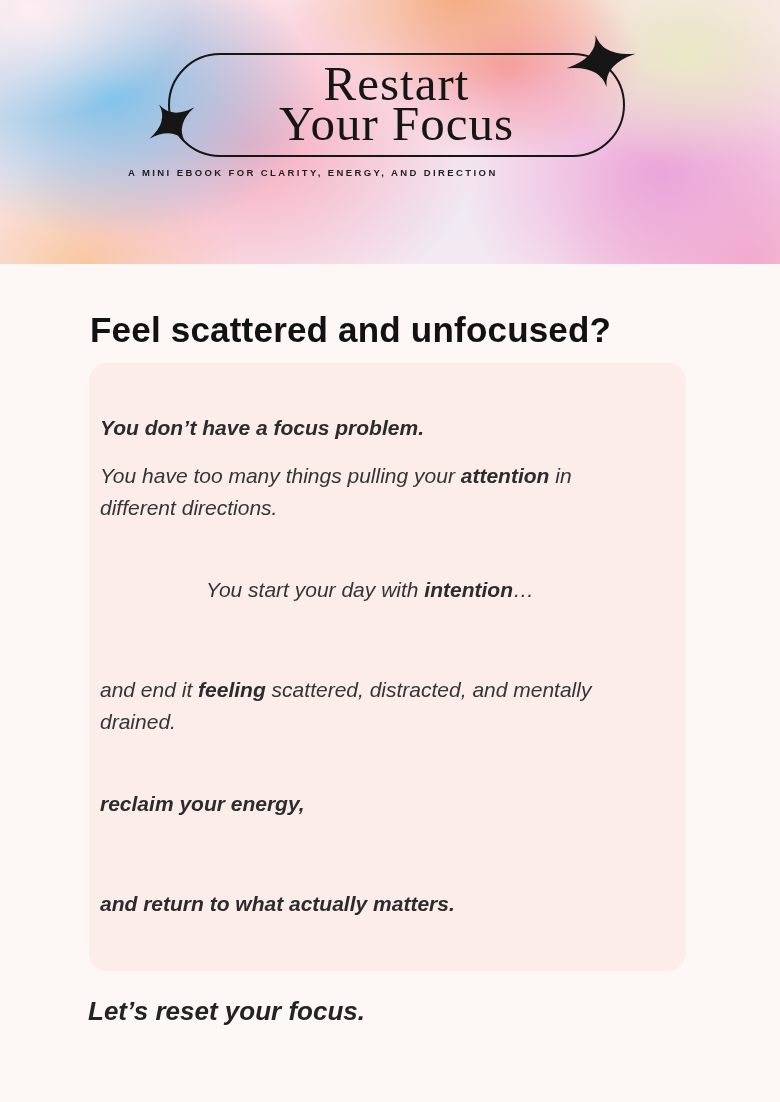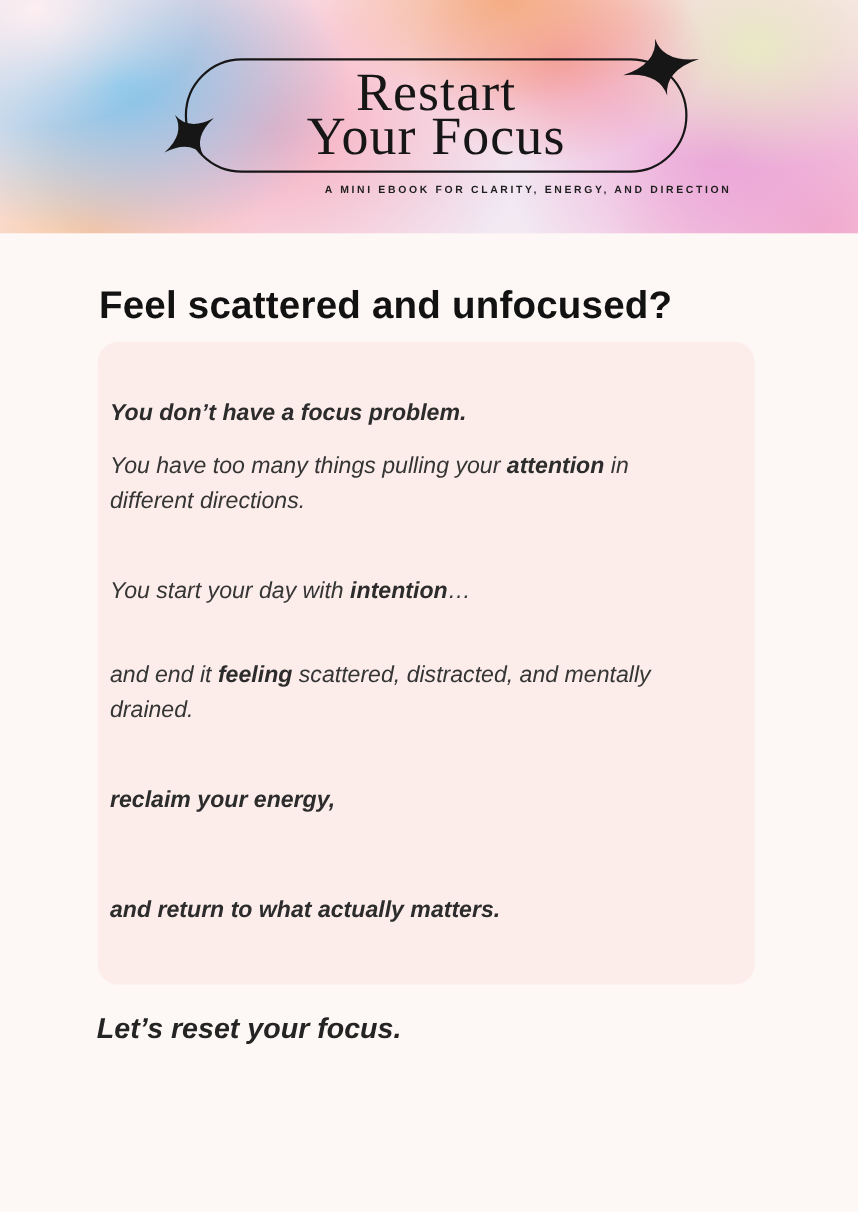--- a/index.html
+++ b/index.html
@@ -4,21 +4,21 @@
 <style>
   * { margin:0; padding:0; box-sizing:border-box; }
   html,body { background:#e9e9e9; }
   .page {
     position:relative; width:780px; height:1102px; margin:0 auto;
     background:var(--page_bg,#fdf7f5); overflow:hidden;
     font-family:"Liberation Sans", sans-serif;
   }
   
   .hero {
-    position:relative; width:780px; height:212px;
+    position:relative; width:780px; height:264px;
     background:
       radial-gradient(170px 120px at 4% 4%, #fdeef1 0%, rgba(253,238,241,0) 90%),
       radial-gradient(230px 130px at 59% 0%, var(--g_orange,#f4ad83) 0%, rgba(244,173,131,0) 75%),
       radial-gradient(290px 200px at 14% 36%, var(--g_blue,#7fc3e9) 0%, rgba(127,195,233,0) 72%),
       radial-gradient(310px 230px at 32% 55%, var(--g_pink,#f7adc0) 0%, rgba(247,173,192,0) 75%),
       radial-gradient(210px 150px at 11% 100%, var(--g_peach,#f8c8a1) 0%, rgba(248,200,161,0) 75%),
       radial-gradient(180px 130px at 65% 24%, var(--g_salmon,#f399a6) 0%, rgba(243,153,166,0) 75%),
       radial-gradient(200px 150px at 88% 20%, var(--g_yellowgreen,#e9e9c5) 0%, rgba(233,233,197,0) 75%),
       radial-gradient(270px 230px at 85% 66%, var(--g_orchid,#eaa5d9) 0%, rgba(234,165,217,0) 75%),
       radial-gradient(250px 200px at 96% 98%, var(--g_rose,#f5aec8) 0%, rgba(245,174,200,0) 78%),
@@ -30,21 +30,21 @@
     border:2px solid var(--ink,#161616); border-radius:60px;
     text-align:center;
   }
   .title {
     font-family:"Liberation Serif", serif; font-weight:400;
     font-size:49px; line-height:40px; padding-top:9px;
     color:var(--ink,#161616); letter-spacing:1px;
   }
   .subtitle {
     position:absolute; left:128px; top:167px; width:537px;
-    text-align:right; font-size:9.5px; font-weight:700;
+    text-align:left; font-size:9.5px; font-weight:700;
     letter-spacing:2.4px; color:#1f1f1f; white-space:nowrap;
   }
   .sparkle { position:absolute; }
   .sparkle svg { display:block; width:100%; height:100%; }
   .sparkle-left  { left:144px; top:100px; width:56px; height:46px; transform:rotate(-35deg); }
   .sparkle-right { left:565px; top:34px;  width:72px; height:54px; transform:rotate(-12deg); }
   
   .content { padding:21px 90px 0 90px; }
   .heading {
     font-size:35px; line-height:34px; font-weight:700; color:#121212;
@@ -57,21 +57,21 @@
     padding:49px 46px 47px 11px;
   }
   .card p {
     font-style:italic; font-size:21px; line-height:32px;
     color:var(--body_text,#353535); font-weight:400;
   }
   .card p b, .closing, .card p.allbold { color:#2c2c2c; }
   .card p b { font-weight:700; }
   .gap-md  { margin-bottom:16px; }
   .gap-xl  { margin-bottom:50px; }
-  .gap-xl2 { margin-bottom:44px; }
+  .gap-xl2 { margin-bottom:68px;text-align:center; }
   .gap-xxl { margin-bottom:68px; }
   .gap-none{ margin-bottom:4px; }
   .closing {
     margin-top:25px; margin-left:-2px;
     font-style:italic; font-weight:700; font-size:26px; line-height:30px;
     color:#242424;
   }
 </style>
 </head>
 <body>

